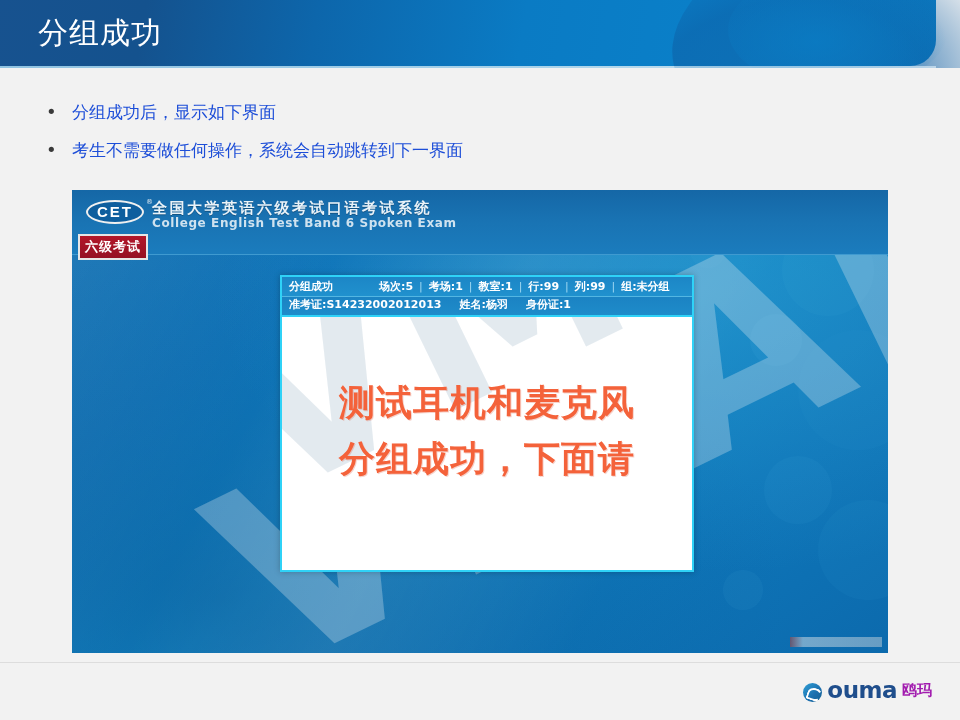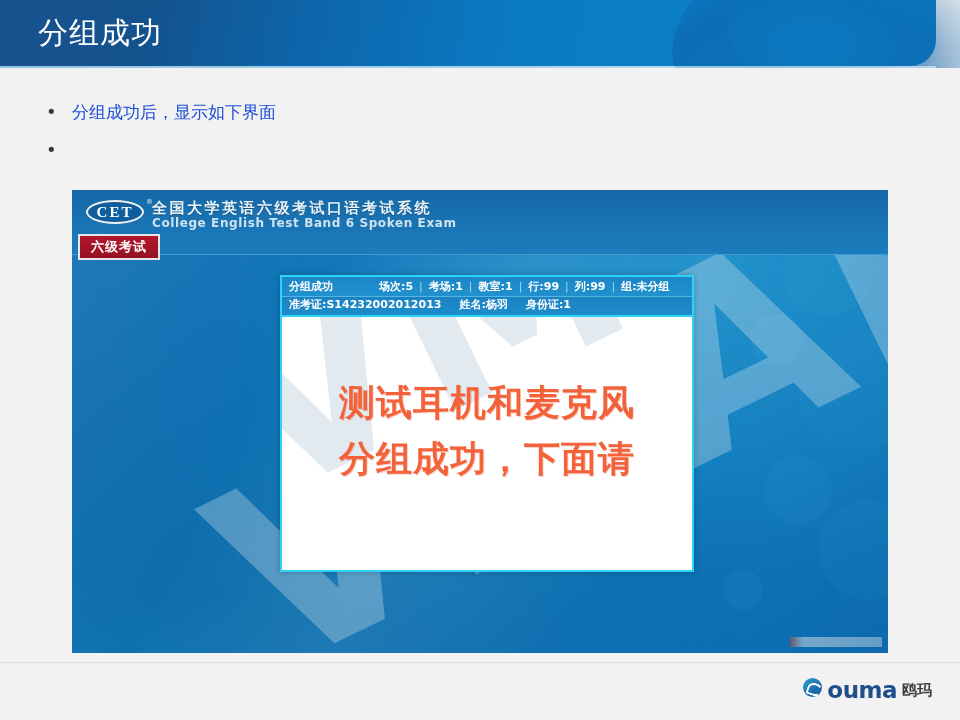--- a/index.html
+++ b/index.html
@@ -149,21 +149,21 @@
     height: 24px;
     border: 2px solid #f0f0f0;
     border-radius: 50%;
     background: #0e5e9e;
     color: #ffffff;
     font-size: 15px;
     font-weight: 700;
     letter-spacing: 2px;
     text-align: center;
     line-height: 20px;
-    font-family: Liberation Serif, serif;
+    font-family: Liberation Sans, sans-serif;
   }
   .cet-reg {
     position: absolute;
     left: 74px; top: 8px;
     color: #dfeaf2;
     font-size: 7px;
   }
   .cet-cn {
     position: absolute;
     left: 80px; top: 9px;
@@ -179,21 +179,21 @@
     left: 80px; top: 26px;
     color: #cfe2ef;
     font-size: 12px;
     font-weight: 700;
     letter-spacing: .6px;
     white-space: nowrap;
   }
   .band-badge {
     position: absolute;
     left: 6px; top: 44px;
-    padding: 3px 11px 4px;
+    padding: 3px 5px 4px;
     background: linear-gradient(180deg, #b2172a 0%, #951023 100%);
     border: 2px solid #e6e6e6;
     color: #ffffff;
     font-size: 13px;
     font-weight: 700;
     letter-spacing: 1px;
     line-height: 15px;
     white-space: nowrap;
   }
 
@@ -284,21 +284,21 @@
     position: absolute;
     left: 0; top: 662px;
     width: 960px;
     height: 1px;
     background: #dddddd;
   }
   .brand {
     position: absolute;
     right: 28px; top: 678px;
     display: flex;
-    align-items: flex-start;
+    align-items: flex-end;
     gap: 5px;
   }
   .brand-mark {
     width: 19px; height: 19px;
     border-radius: 50%;
     background: linear-gradient(135deg, #2f9fd6 0%, #1c6fae 60%, #17608f 100%);
     position: relative;
   }
   .brand-mark::after {
     content: "";
@@ -313,21 +313,21 @@
   .brand-en {
     font-size: 23px;
     font-weight: 700;
     color: #1f4e8c;
     letter-spacing: -.5px;
     line-height: 24px;
   }
   .brand-cn {
     font-size: 15px;
     font-weight: 700;
-    color: #404040;
+    color: #a21caf;
     letter-spacing: 0;
     line-height: 24px;
   }
 </style>
 </head>
 <body>
 
 <div class="slide-header">
   <div class="hdr-bg"></div>
   <div class="hdr-swoosh"></div>
@@ -336,20 +336,21 @@
   <div class="slide-title">分组成功</div>
 </div>
 
 <div class="bullets">
   <div class="bullet-row">
     <span class="bullet-dot">•</span>
     <span class="bullet-text">分组成功后，显示如下界面</span>
   </div>
   <div class="bullet-row">
     <span class="bullet-dot">•</span>
+    <span class="bullet-text">考生不需要做任何操作，系统会自动跳转到下一界面</span>
   </div>
 </div>
 
 <div class="shot">
   <div class="shot-grad2"></div>
 
   <svg class="shot-bubbles" viewBox="0 0 360 463" xmlns="http://www.w3.org/2000/svg">
     <circle cx="300" cy="80" r="46" fill="#3fa8d8" opacity="0.35"></circle>
     <circle cx="248" cy="150" r="26" fill="#55b9e3" opacity="0.3"></circle>
     <circle cx="330" cy="200" r="60" fill="#2e97cc" opacity="0.3"></circle>

